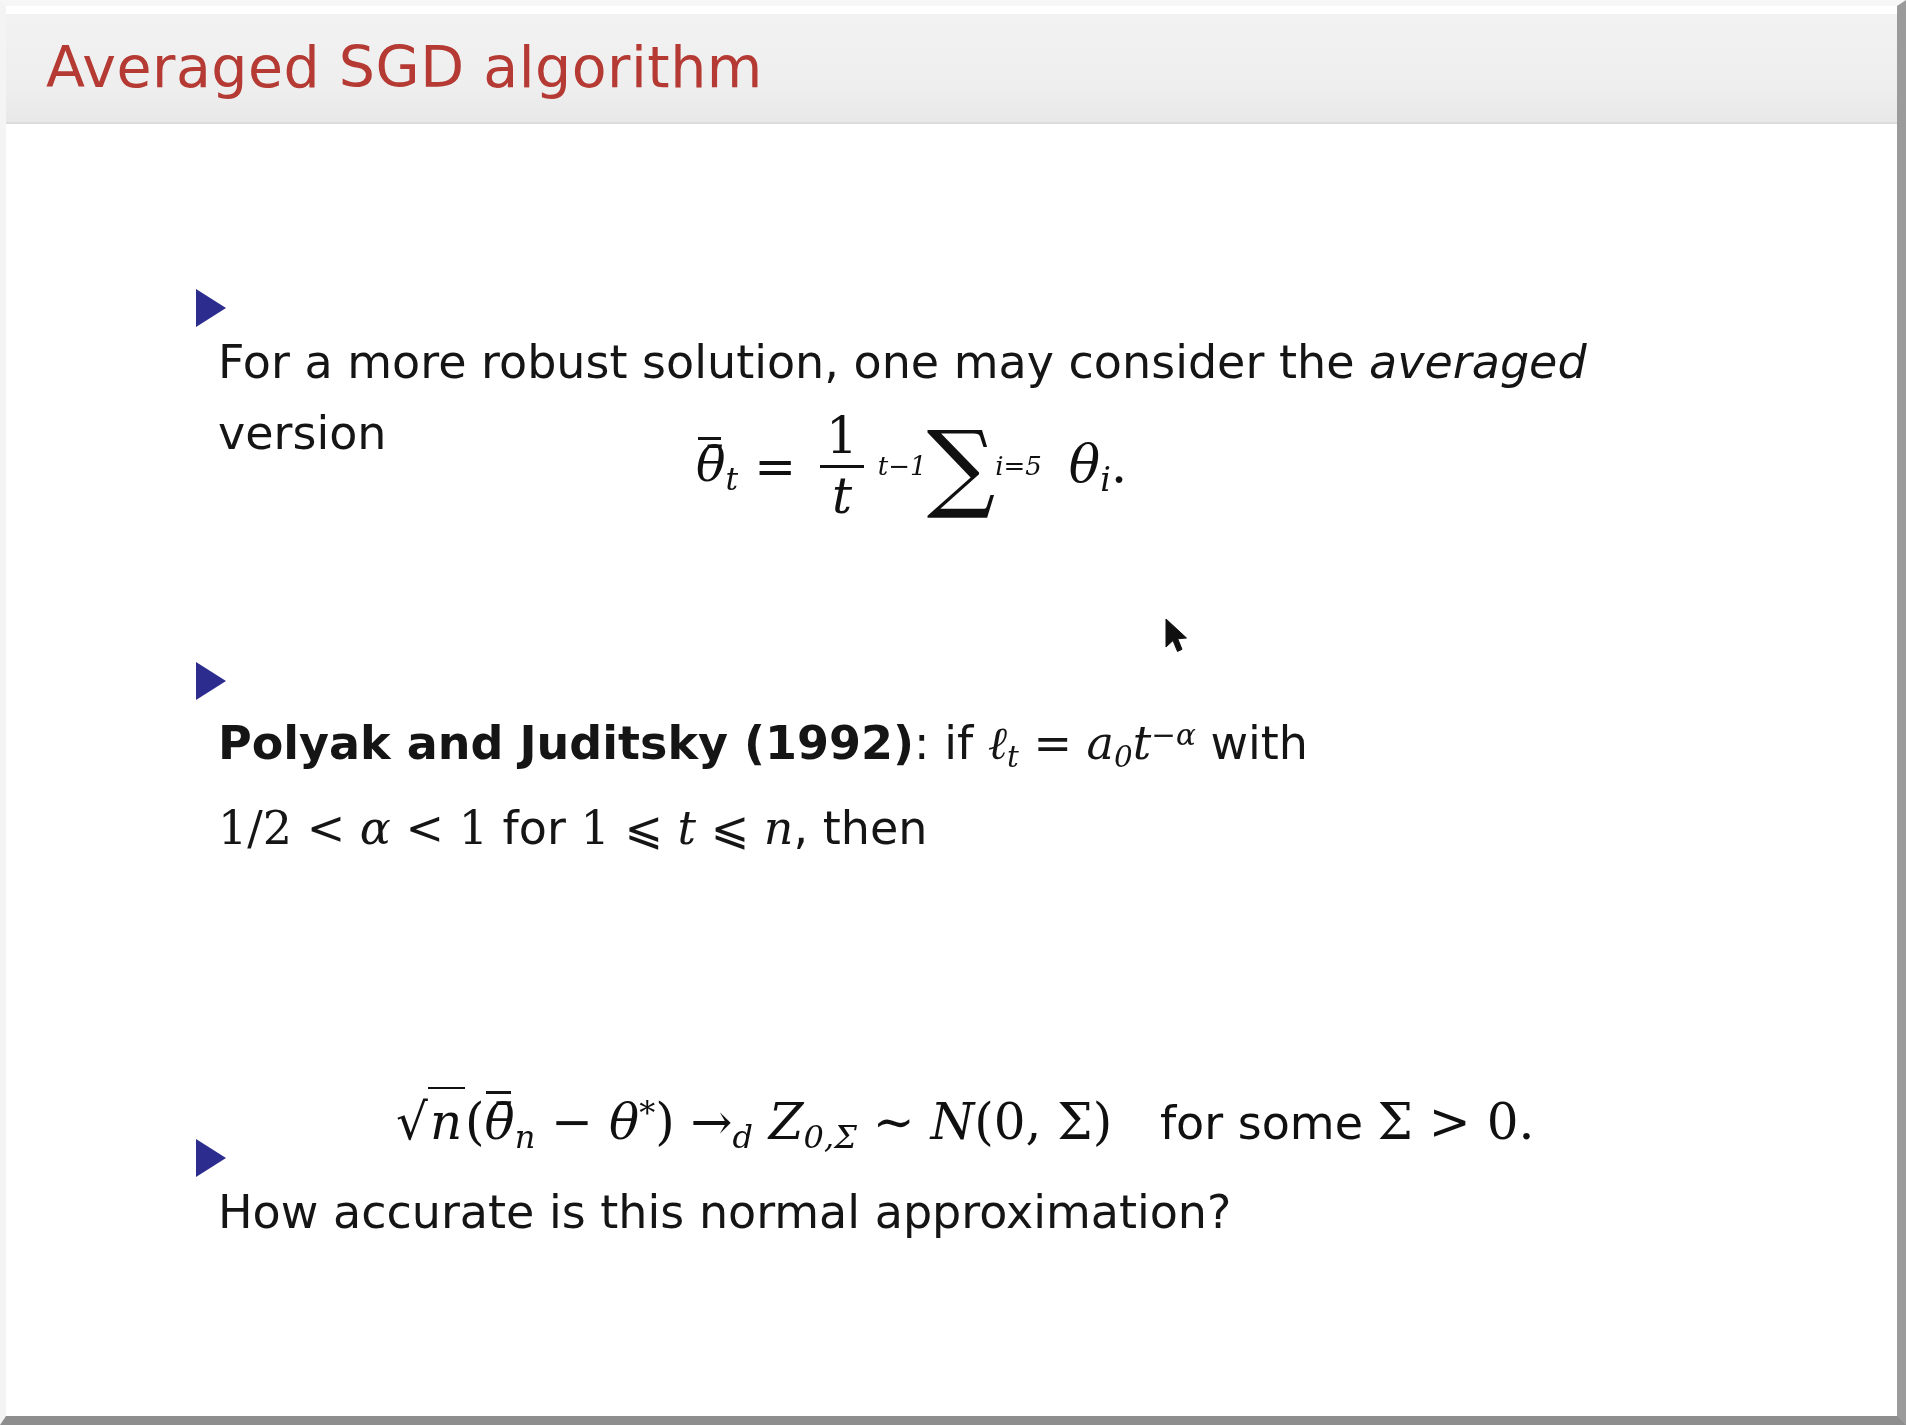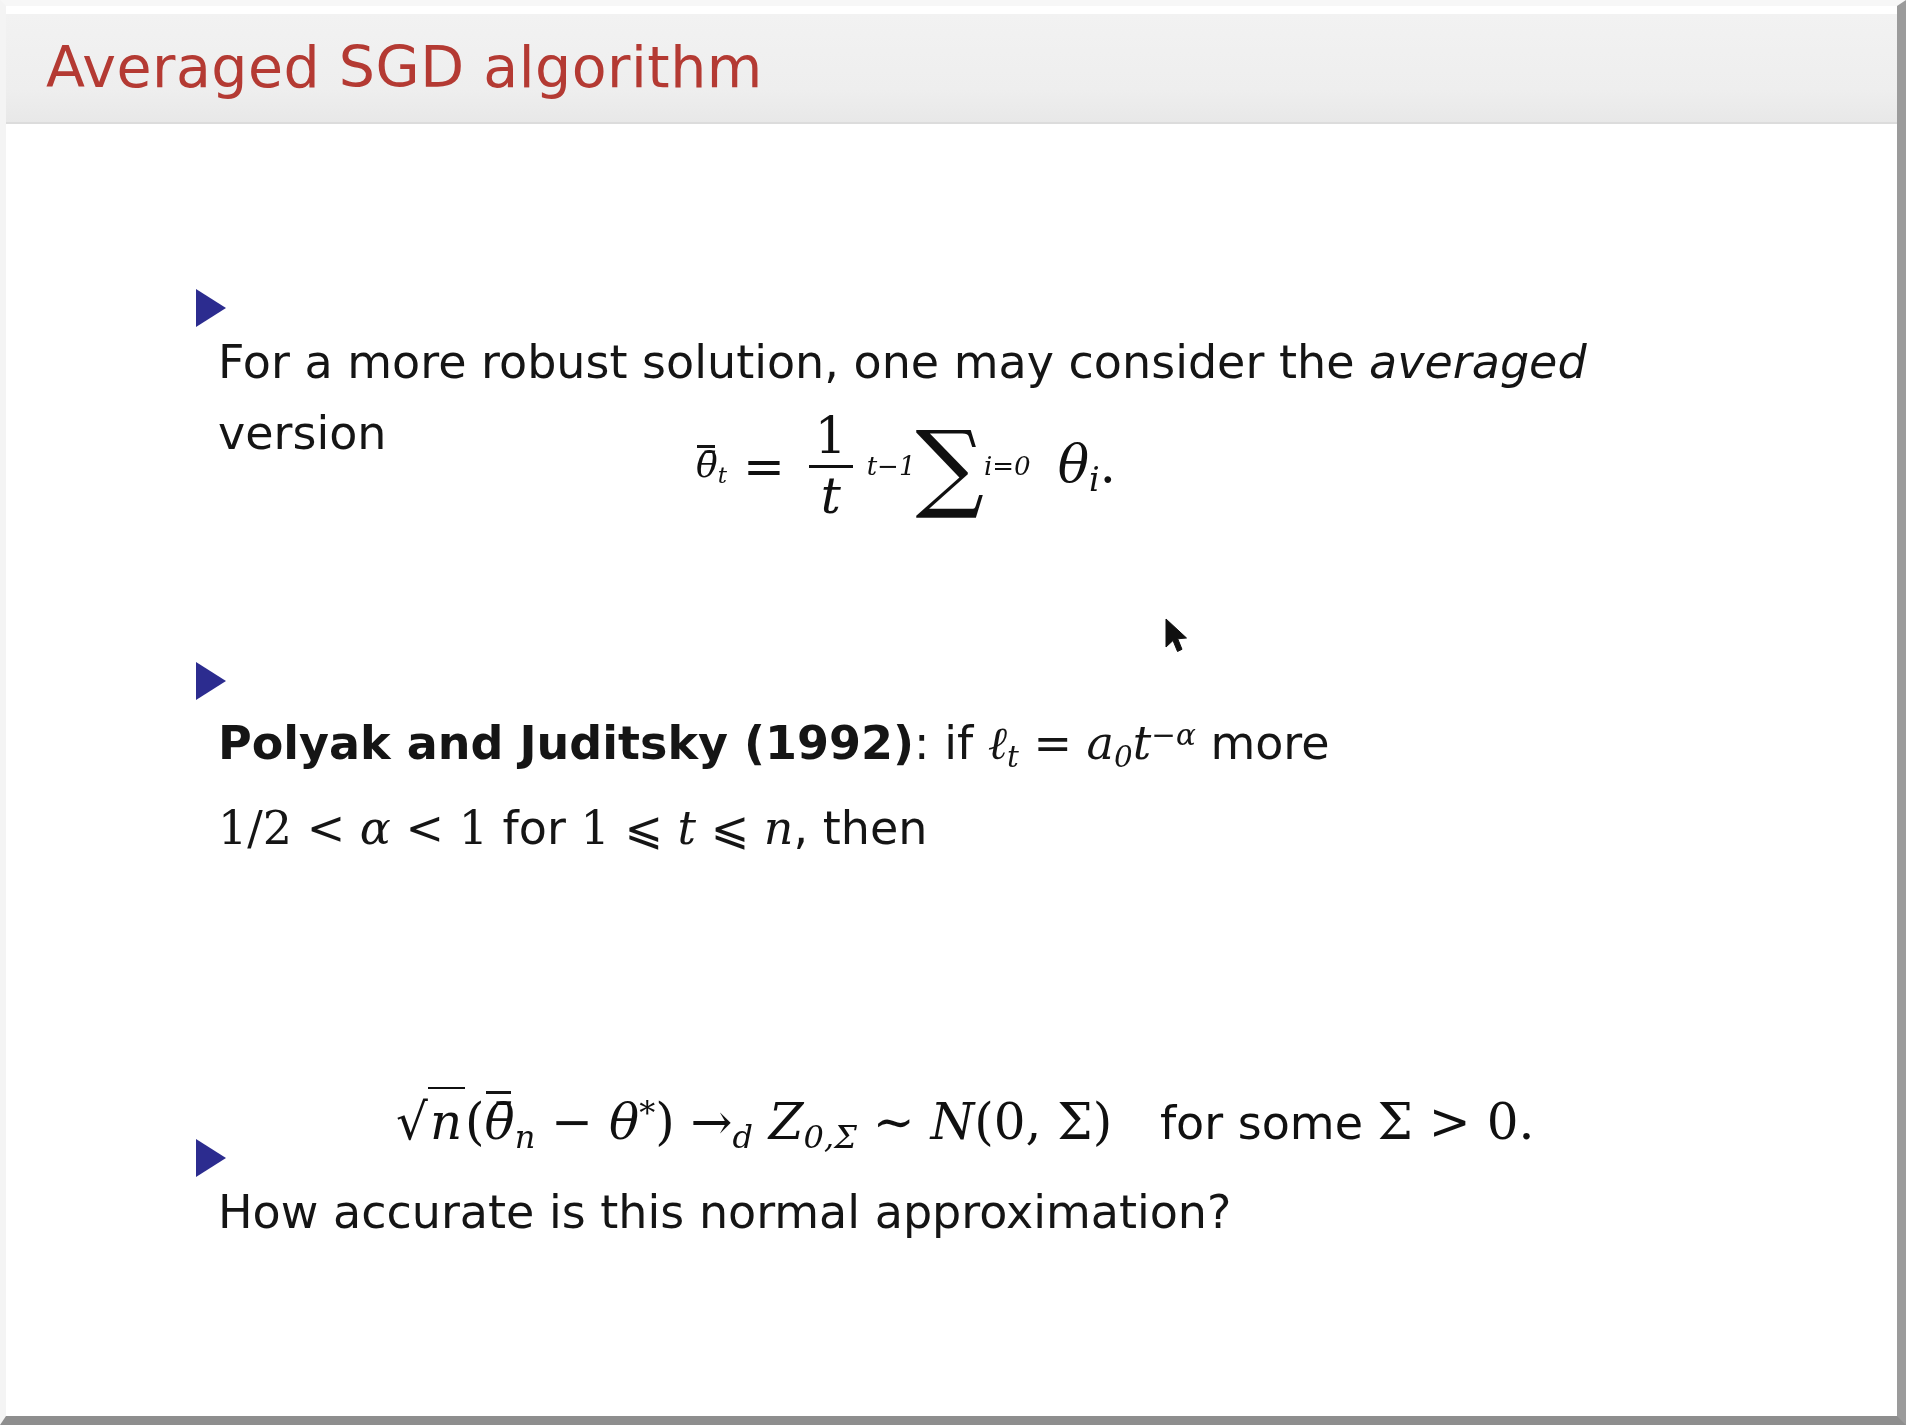--- a/index.html
+++ b/index.html
@@ -123,21 +123,21 @@
   
   #eq-sum {
     position: absolute;
     left: 690px;
     top: 285px;
     display: flex;
     align-items: center;
     font-family: "DejaVu Serif", serif;
     color: #101010;
   }
-  #eq-sum .lhs { font-size: 36px; font-style: italic; text-align: right; }
+  #eq-sum .lhs { font-size: 49px; font-style: italic; text-align: right; }
   #eq-sum .eqs { font-size: 50px; font-style: normal; margin: 0 16px; }
   .frac {
     display: inline-flex;
     flex-direction: column;
     align-items: center;
     font-size: 50px;
     line-height: 1.02;
     margin: 0 8px;
   }
   .frac .num { font-style: normal; padding: 0 6px; }
@@ -216,29 +216,29 @@
         <span class="lhs"><span class="ovl"><span class="bar"></span><span>θ̄</span></span><sub class="sb">t</sub></span>
         <span class="eqs">=</span>
         <span class="frac">
           <span class="num">1</span>
           <span class="vin"></span>
           <span class="den">t</span>
         </span>
         <span class="bigop">
           <span class="lim">t−1</span>
           <span class="glyph">∑</span>
-          <span class="lim">i=0</span>
+          <span class="lim">i=5</span>
         </span>
         <span class="tail"><span>θ</span><sub class="sb">i</sub><span class="mo">.</span></span>
       </div>
 
       <div class="bullet-row" style="left:190px; top:523px; width:1520px;">
         <span class="bullet-marker"></span>
         <span class="bullet-body">
-          <span class="bd">Polyak and Juditsky (1992)</span><span>: if </span><span class="math"><span>ℓ</span><sub class="sb">t</sub>&nbsp;<span class="mo">=</span>&nbsp;<span>a</span><sub class="sb mn">0</sub><span>t</span><sup class="sp">−α</sup></span><span> more</span><br>
+          <span class="bd">Polyak and Juditsky (1992)</span><span>: if </span><span class="math"><span>ℓ</span><sub class="sb">t</sub>&nbsp;<span class="mo">=</span>&nbsp;<span>a</span><sub class="sb mn">0</sub><span>t</span><sup class="sp">−α</sup></span><span> with</span><br>
           <span class="math"><span class="mn">1/2</span>&nbsp;<span class="mo">&lt;</span>&nbsp;<span>α</span>&nbsp;<span class="mo">&lt;</span>&nbsp;<span class="mn">1</span></span><span> for </span><span class="math"><span class="mn">1</span>&nbsp;<span class="mo">⩽</span>&nbsp;<span>t</span>&nbsp;<span class="mo">⩽</span>&nbsp;<span>n</span></span><span>, then</span>
         </span>
       </div>
 
       <div id="eq-clt" class="math">
         <span class="sqrt"><span class="radical">√</span><span class="rad-body">n</span></span><span class="mo">(</span><span class="ovl"><span class="bar"></span><span>θ̄</span></span><sub class="sb">n</sub>&nbsp;<span class="mo">−</span>&nbsp;<span>θ</span><sup class="sp mo">*</sup><span class="mo">)</span>&nbsp;<span class="mo">→</span><sub class="sb">d</sub>&nbsp;<span>Z</span><sub class="sb">0,Σ</sub>&nbsp;<span class="mo">∼</span>&nbsp;<span>N</span><span class="mo">(0, Σ)</span>&nbsp;&nbsp;&nbsp;<span class="rm-txt">for some </span><span class="mo">Σ &gt; 0.</span>
       </div>
 
       <div class="bullet-row" style="left:190px; top:1000px; width:1500px;">
         <span class="bullet-marker"></span>

